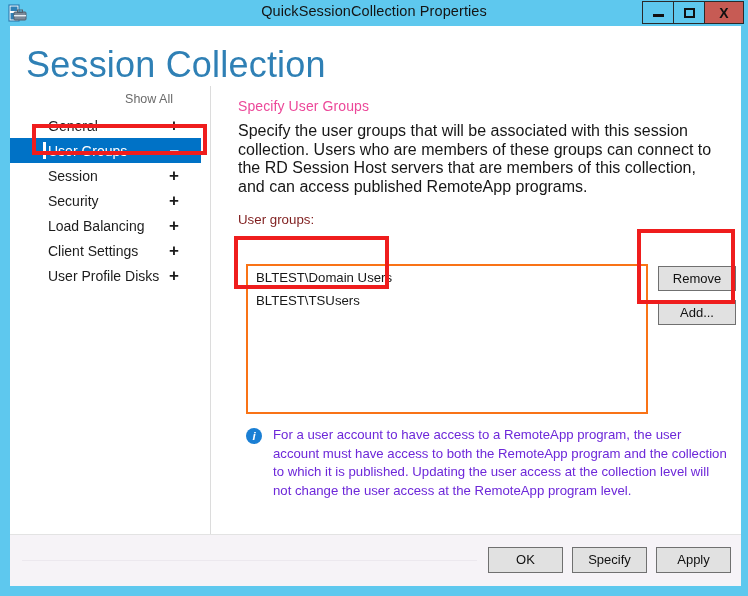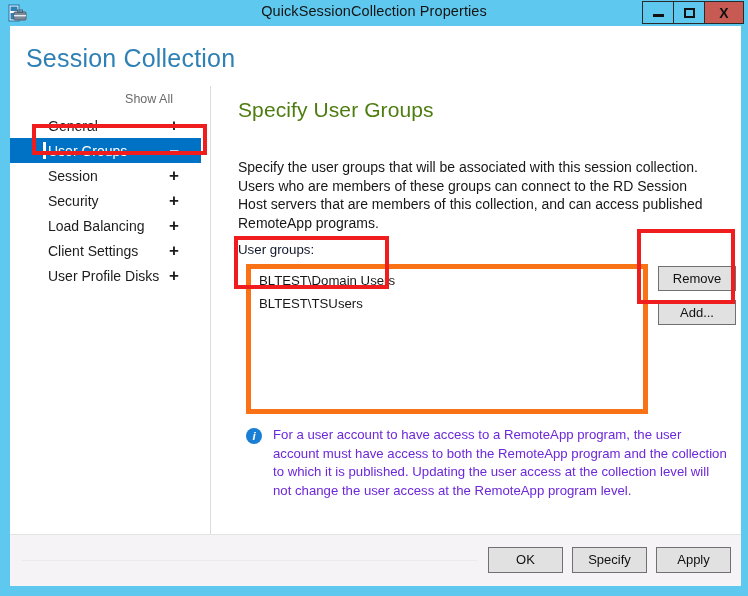--- a/index.html
+++ b/index.html
@@ -78,21 +78,21 @@
     left: 10px; top: 26px;
     width: 731px;
     height: 560px;
     background: #ffffff;
     overflow: hidden;
   }
 
   .page-title {
     position: absolute;
     left: 16px; top: 18px;
-    font-size: 25px;
+    font-size: 36px;
     color: #2f80b5;
     font-weight: normal;
     letter-spacing: 0.2px;
   }
 
   
   .sidebar {
     position: absolute;
     left: 0; top: 60px;
     width: 191px;
@@ -148,44 +148,44 @@
     background: #dcdcdc;
   }
 
   
   .main {
     position: absolute;
     left: 228px; top: 72px;
     width: 490px;
   }
   .main-title {
-    font-size: 21px;
-    color: #4d7c0f;
+    font-size: 14px;
+    color: #ec4899;
     font-weight: normal;
     letter-spacing: 0.1px;
   }
   .main-desc {
-    margin-top: 36px;
+    margin-top: 8px;
     width: 481px;
-    font-size: 14px;
+    font-size: 16px;
     line-height: 18.5px;
     color: #171717;
   }
   .field-label {
-    margin-top: 10px;
+    margin-top: 16px;
     font-size: 13.3px;
-    color: #0f172a;
+    color: #7f1d1d;
   }
 
   .listbox {
     position: absolute;
     left: 236px; top: 238px;
     width: 402px;
     height: 150px;
-    border: 5px solid #f97316;
+    border: 2px solid #f97316;
     background: #ffffff;
     overflow: hidden;
   }
   .listitem {
     padding: 4px 0 4px 8px;
     font-size: 13.2px;
     color: #171717;
     cursor: default;
   }
 

